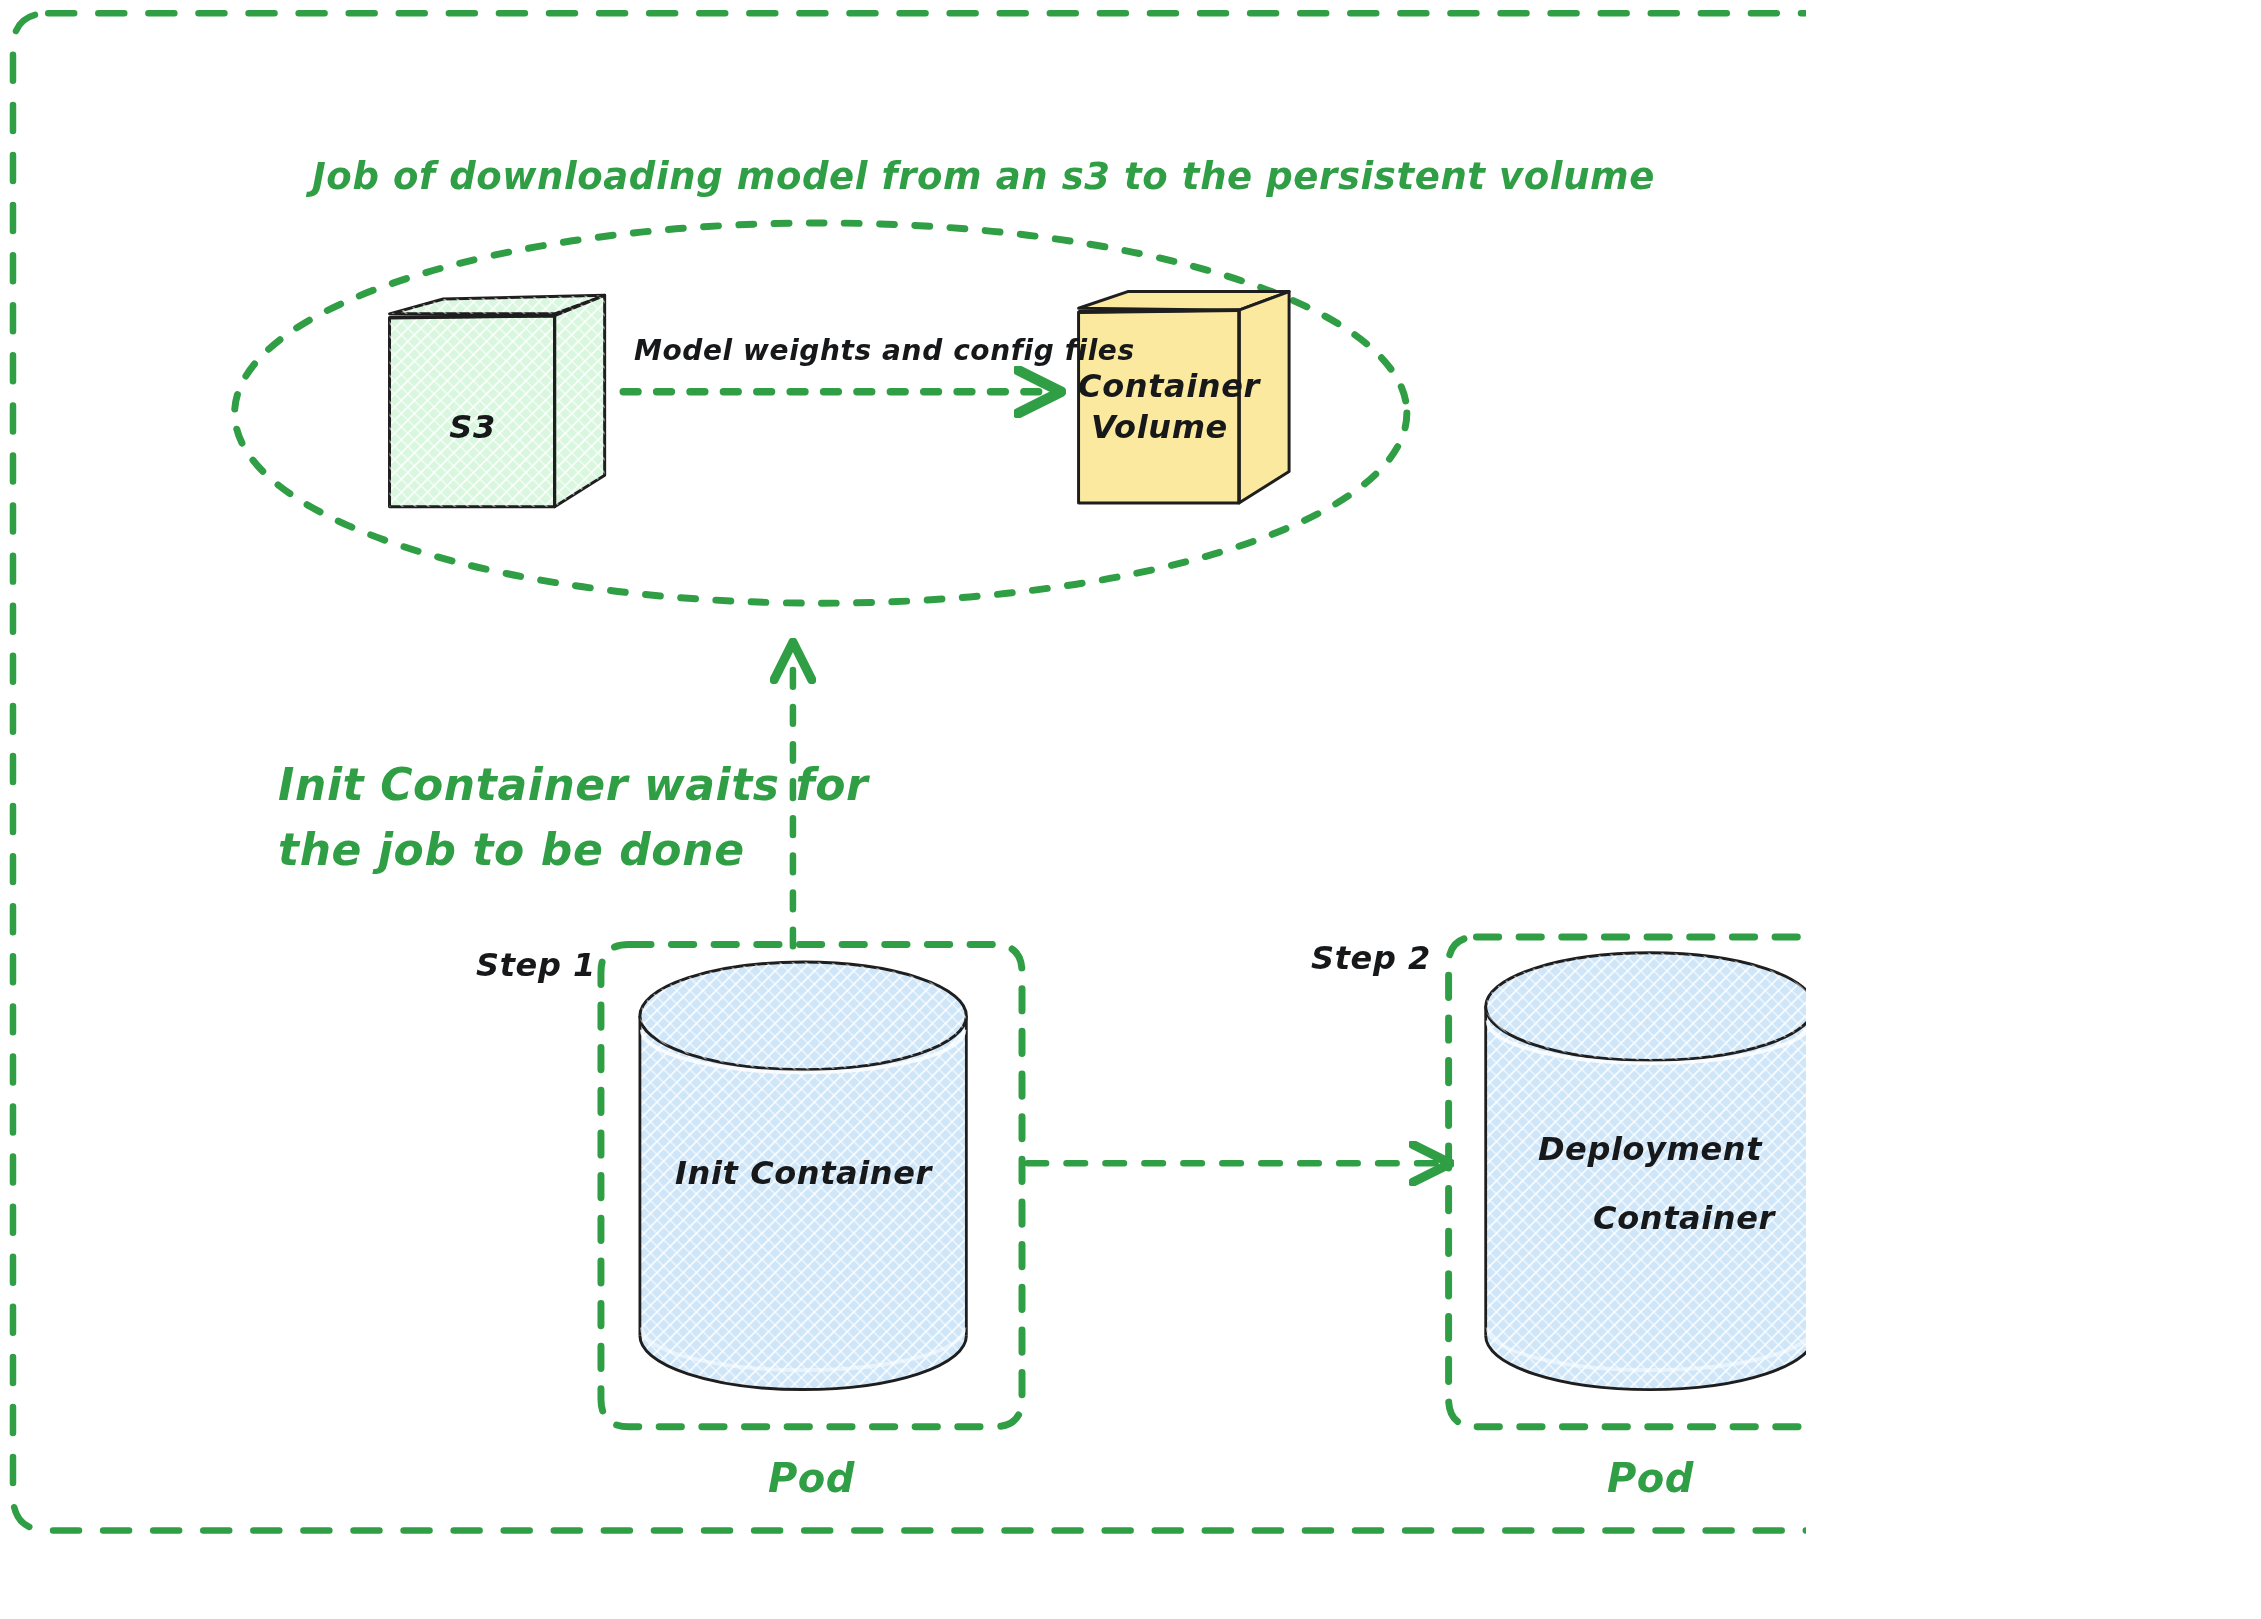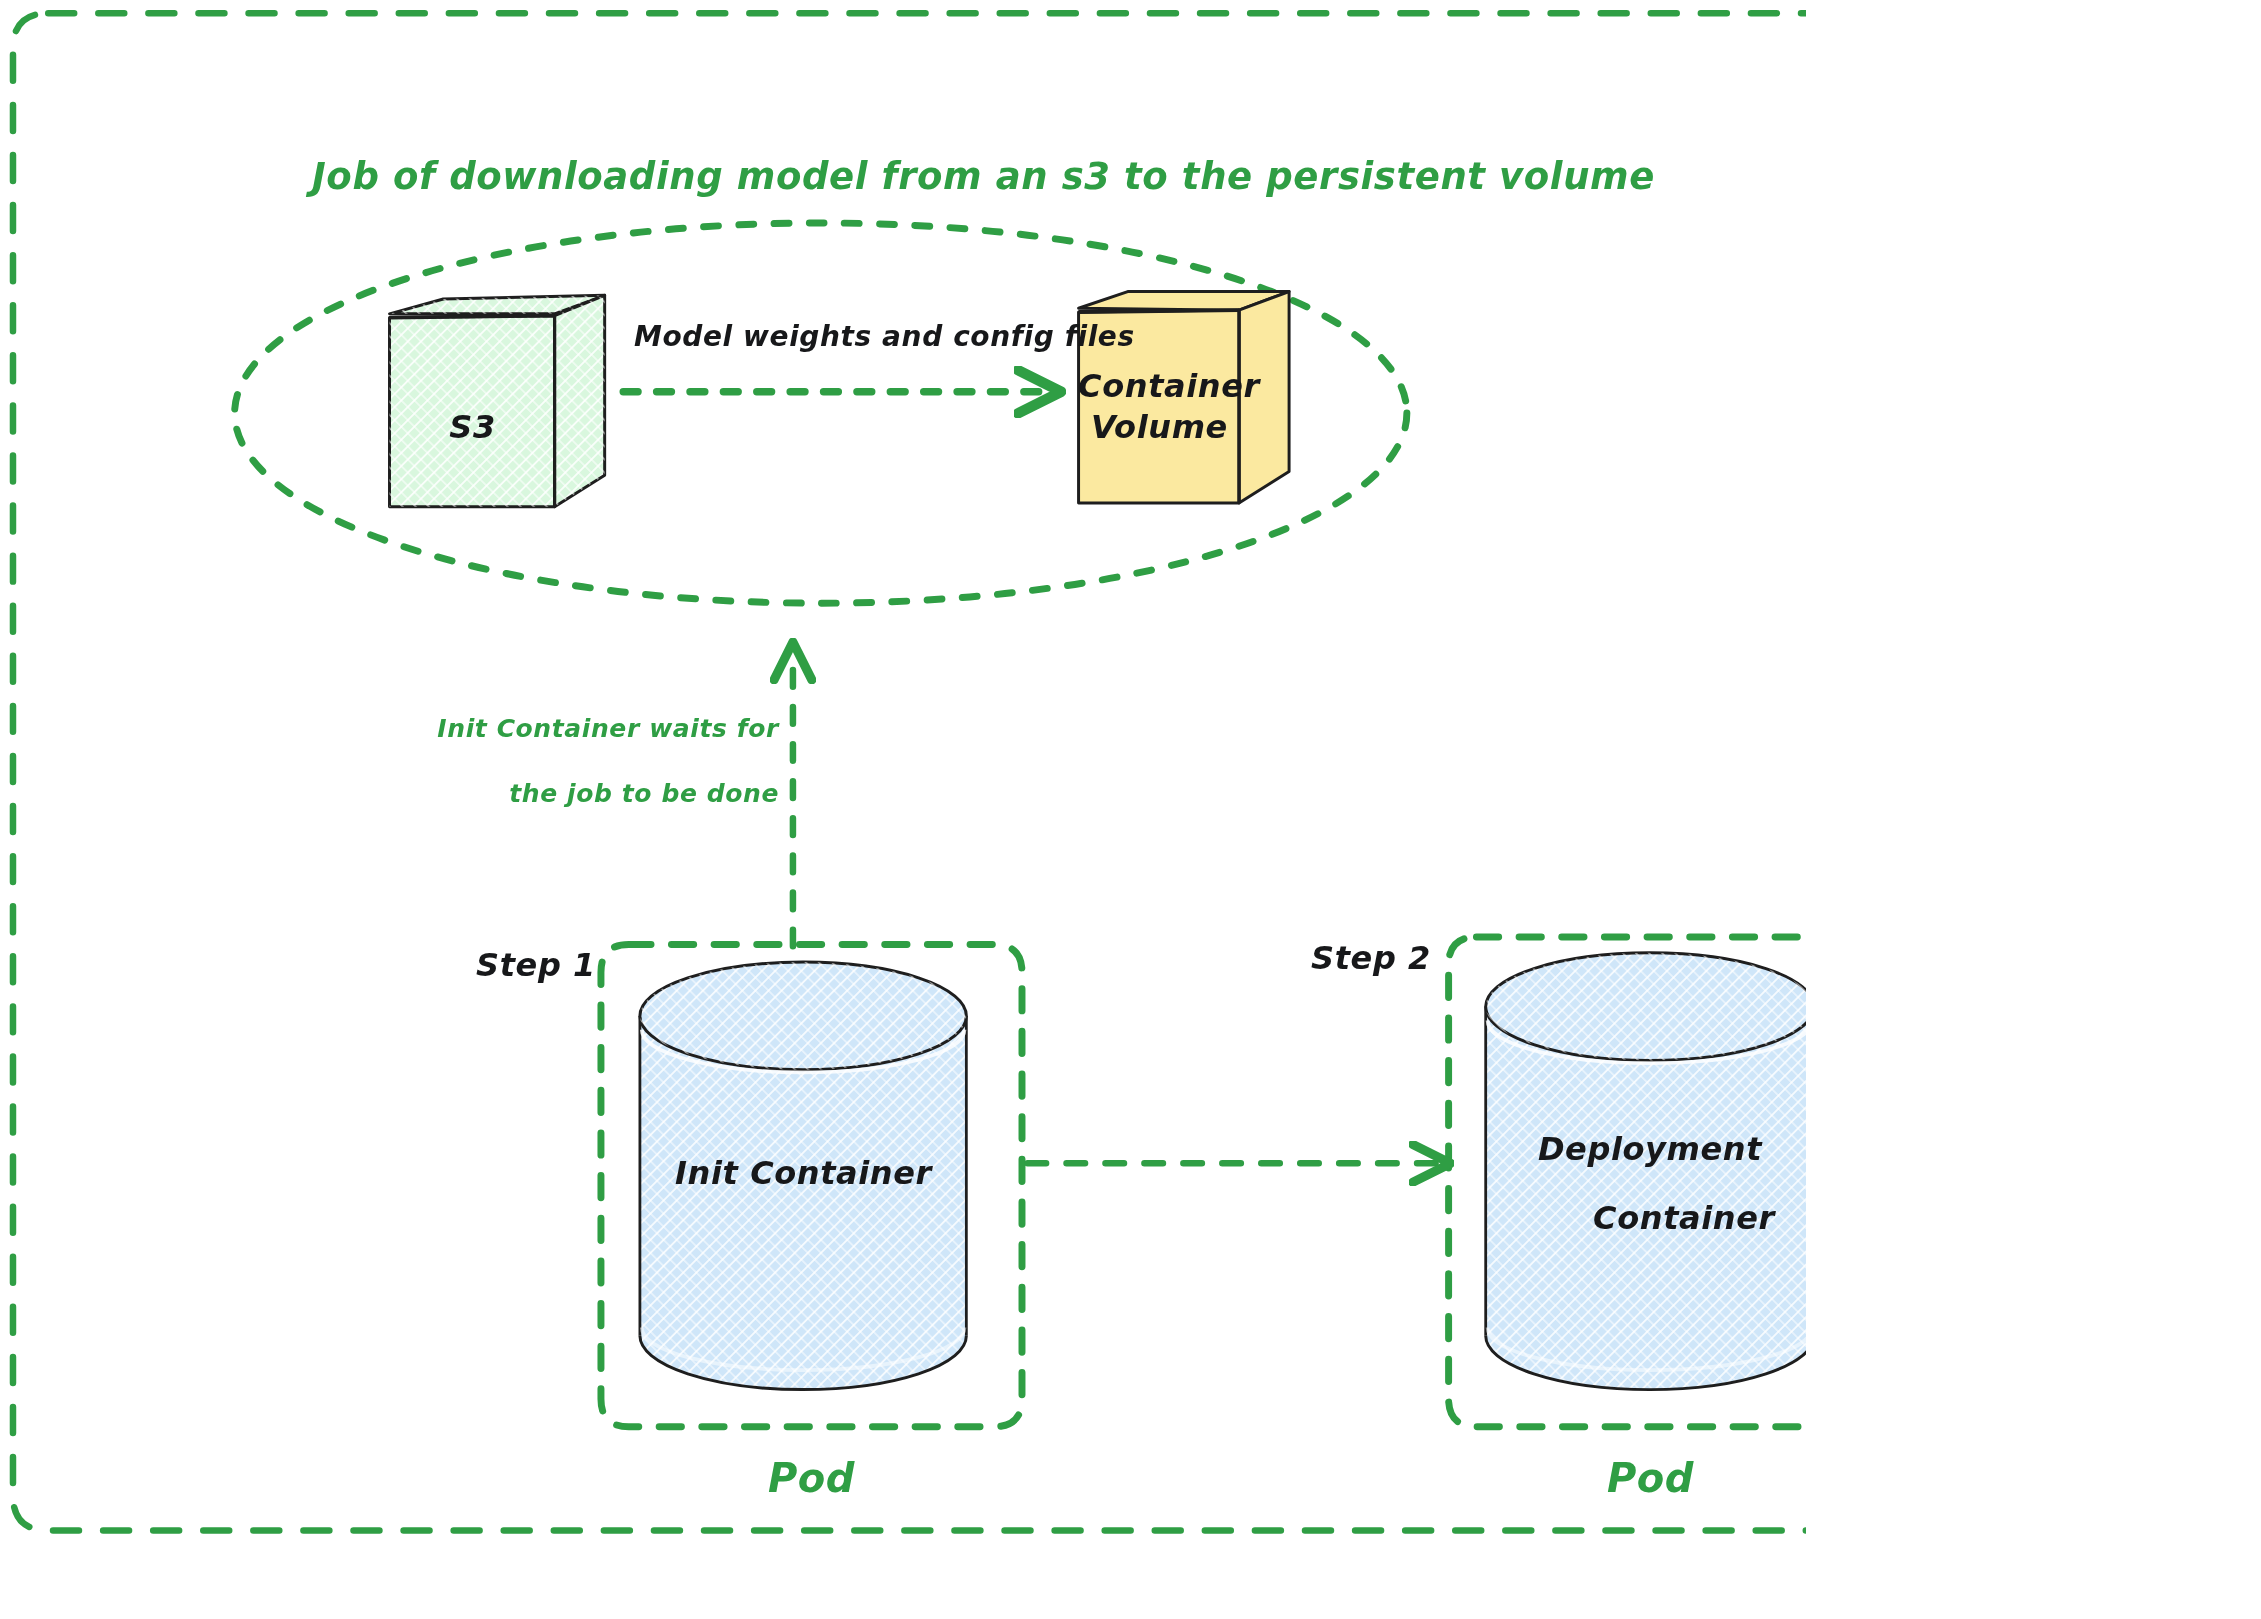--- a/index.html
+++ b/index.html
@@ -42,22 +42,23 @@
   .black-hand {
     color: #17181a;
     font-style: italic;
     font-weight: 600;
     letter-spacing: 0.6px;
   }
   .t-title {
     font-size: 37px;
   }
   .t-wait {
-    font-size: 25px;
-    text-align: right;
+    font-size: 44px;
+    text-align: left;
+    margin-top: 44px;
   }
   .t-arrowlabel {
     font-size: 28px;
   }
   .t-step {
     font-size: 32px;
   }
   .t-cubelabel {
     font-size: 32px;
     text-align: center;
@@ -204,21 +205,21 @@
 
     <g>
       <line x1="1108" y1="1254" x2="1556" y2="1254" stroke="#2f9e44" stroke-width="7" stroke-linecap="round" stroke-dasharray="20 22" marker-end="url(#arrowGreen)"></line>
     </g>
   </svg>
 
   <div class="txt green-hand t-title" style="left:312px; top:154px; width:1048px; text-align:left;">Job of downloading model from an s3 to the persistent volume</div>
 
   <div class="txt black-hand t-cubelabel" style="left:390px; top:408px; width:165px;">S3</div>
 
-  <div class="txt black-hand t-arrowlabel" style="left:634px; top:320px; width:399px; ">Model weights and config files</div>
+  <div class="txt black-hand t-arrowlabel" style="left:634px; top:334px; width:399px; ">Model weights and config files</div>
 
   <div class="txt black-hand t-cubelabel" style="left:1076px; top:367px; width:186px;">Container</div>
   <div class="txt black-hand t-cubelabel" style="left:1076px; top:408px; width:167px;">Volume</div>
 
   <div class="txt green-hand t-wait" style="left:278px; top:714px; width:501px;">Init Container waits for</div>
   <div class="txt green-hand t-wait" style="left:278px; top:779px; width:501px;">the job to be done</div>
 
   <div class="txt black-hand t-step" style="left:475px; top:946px; width:121px; text-align:right;">Step 1</div>
 
   <div class="txt black-hand t-cyl" style="left:640px; top:1115px; width:327px;margin-top:39px;">Init Container</div>

